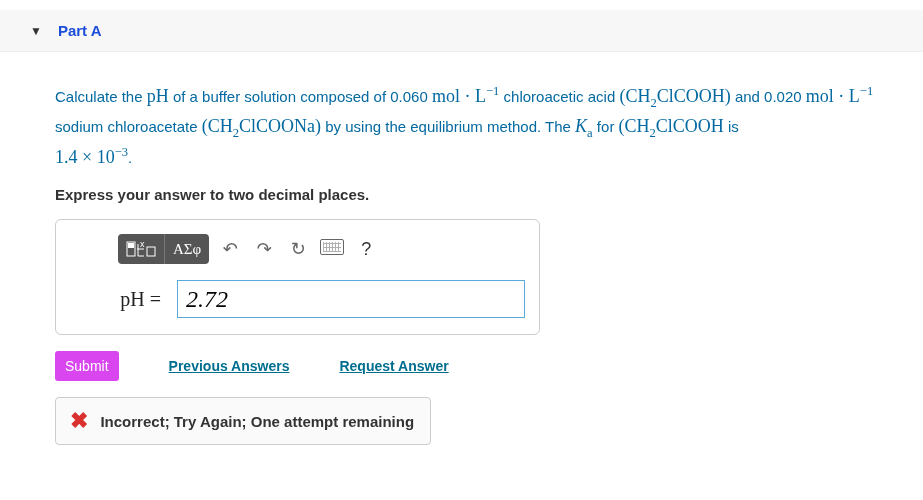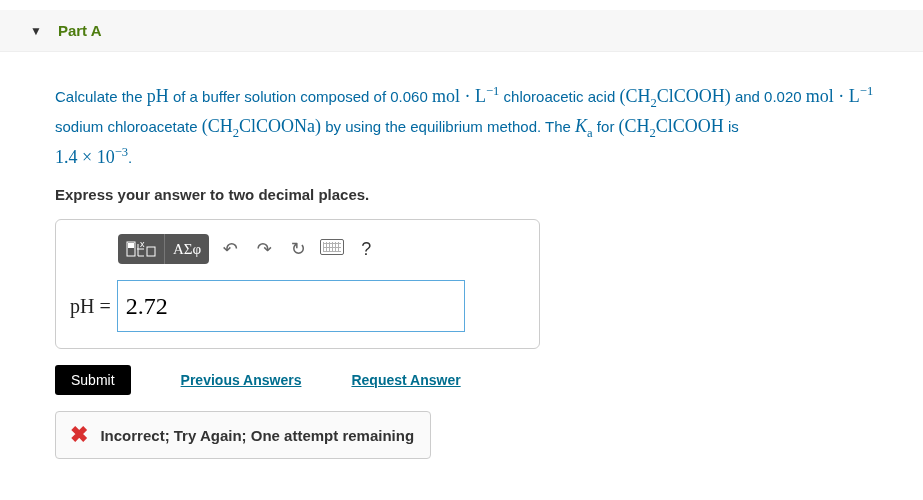--- a/index.html
+++ b/index.html
@@ -22,21 +22,21 @@
     align-items: center;
     gap: 16px;
   }
   .caret {
     color: #333;
     font-size: 12px;
   }
   .part-title {
     font-weight: bold;
     font-size: 15px;
-    color: #4d7c0f;
+    color: #1d4ed8;
   }
   .content {
     padding: 30px 40px 10px 55px;
     max-width: 820px;
   }
   .prompt {
     line-height: 1.55;
     color: #0369a1;
     font-size: 15px;
   }
@@ -95,49 +95,51 @@
     content: "";
     position: absolute;
     top: 2px; left: 2px; right: 2px; bottom: 2px;
     background: repeating-linear-gradient(90deg, #666 0 1px, transparent 1px 3px),
                 repeating-linear-gradient(0deg, #666 0 1px, transparent 1px 4px);
     opacity: 0.5;
   }
   .answer-row {
     display: flex;
     align-items: center;
-    gap: 6px;
+    gap: 16px;
+    justify-content: flex-end;
   }
   .answer-label {
     font-family: 'Times New Roman', serif;
     font-size: 20px;
     color: #222;
   }
   .answer-input {
     border: 1px solid #5aa9dd;
     height: 36px;
     width: 330px;
     font-family: 'Times New Roman', serif;
     font-size: 24px;
-    padding: 7px 8px;
+    padding: 0 8px;
     outline: none;
+    font-style: italic;
   }
   .submit-row {
     display: flex;
     align-items: center;
     gap: 18px;
     margin-top: 16px;
   }
   .submit-btn {
-    background: #000000;
+    background: #d946ef;
     color: #fff;
     border: none;
     border-radius: 3px;
     font-size: 14px;
-    padding: 7px 16px;
+    padding: 7px 10px;
     cursor: pointer;
   }
   .link {
     color: #006e8f;
     text-decoration: underline;
     font-size: 14px;
     font-weight: bold;
     cursor: pointer;
     margin-left: 32px;
   }

